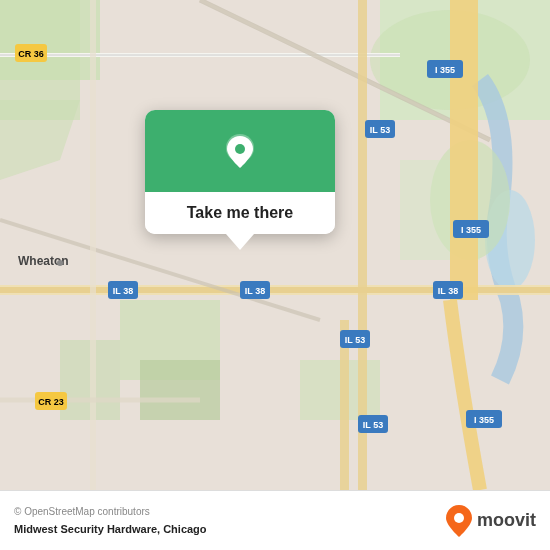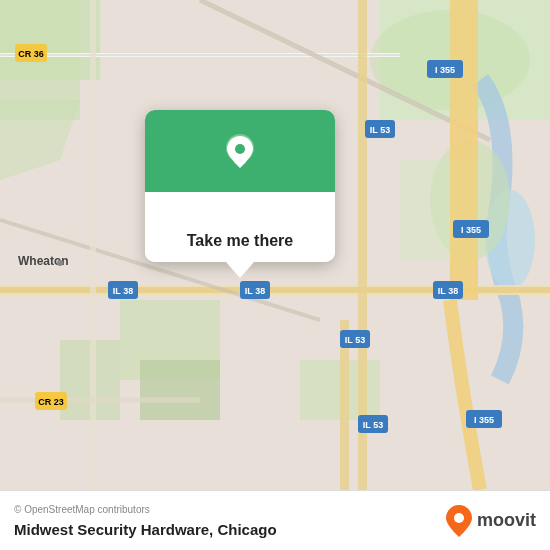--- a/index.html
+++ b/index.html
@@ -63,21 +63,20 @@
       padding: 12px 0;
       display: flex;
       align-items: center;
       justify-content: center;
     }
 
     .popup-label {
       font-size: 16px;
       font-weight: 600;
       color: #222;
-      margin-top: 28px;
     }
 
     
     .popup-triangle {
       position: absolute;
       bottom: -16px;
       left: 50%;
       transform: translateX(-50%);
       width: 0;
       height: 0;
@@ -103,21 +102,21 @@
       flex-direction: column;
       justify-content: center;
     }
 
     .copyright-text {
       font-size: 10px;
       color: #888;
     }
 
     .location-title {
-      font-size: 15px;
+      font-size: 11px;
       font-weight: 600;
       color: #222;
       margin-top: 6px;
     }
 
     
     .moovit-logo {
       display: flex;
       align-items: center;
       gap: 4px;

